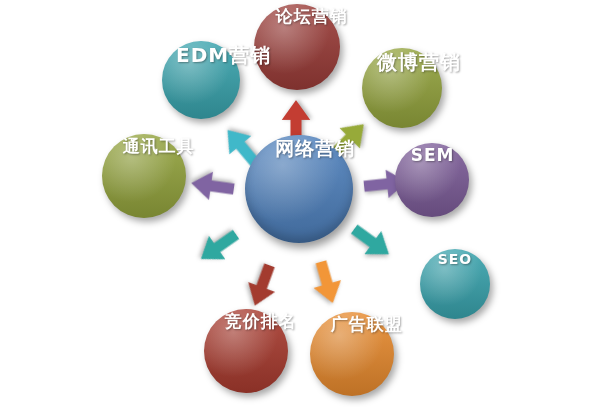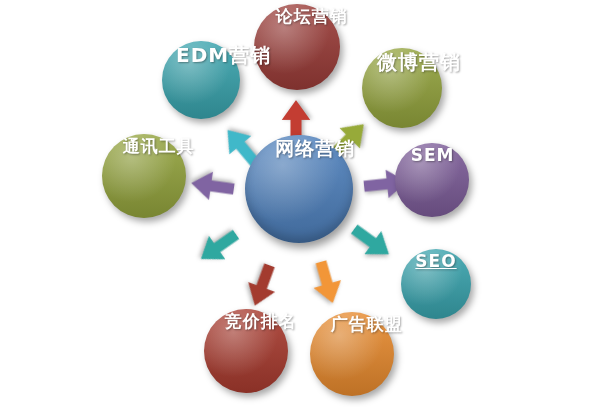--- a/index.html
+++ b/index.html
@@ -18,21 +18,21 @@
   }
   .node .label {
     display:block; width:2.5em; line-height:1.45; letter-spacing:1px;
     text-shadow: 1px 1px 2px rgba(0,0,0,0.35);
     word-break: keep-all;
   }
   
   .n-forum   { left:254px; top:4px;   width:86px; height:86px; font-size:17px; }
   .n-weibo   { left:362px; top:48px;  width:80px; height:80px; font-size:20px; }
   .n-sem     { left:395px; top:143px; width:74px; height:74px; font-size:17px; }
-  .n-seo     { left:401px; top:249px; width:70px; height:70px; font-size:17px;text-decoration:underline; }
+  .n-seo     { left:420px; top:249px; width:70px; height:70px; font-size:14px; }
   .n-ad      { left:310px; top:312px; width:84px; height:84px; font-size:17px; }
   .n-bidding { left:204px; top:309px; width:84px; height:84px; font-size:17px; }
   .n-im      { left:113px; top:247px; width:78px; height:78px; font-size:17px; }
   .n-media   { left:102px; top:134px; width:84px; height:84px; font-size:17px; }
   .n-edm     { left:162px; top:41px;  width:78px; height:78px; font-size:20px; }
   .n-center  { left:245px; top:135px; width:108px; height:108px; font-size:19px;
                box-shadow: 3px 5px 9px rgba(0,0,0,0.40), inset 0 -6px 10px rgba(0,0,0,0.18); }
 
   .arrow {
     position:absolute; width:44px; height:34px; overflow:visible;

